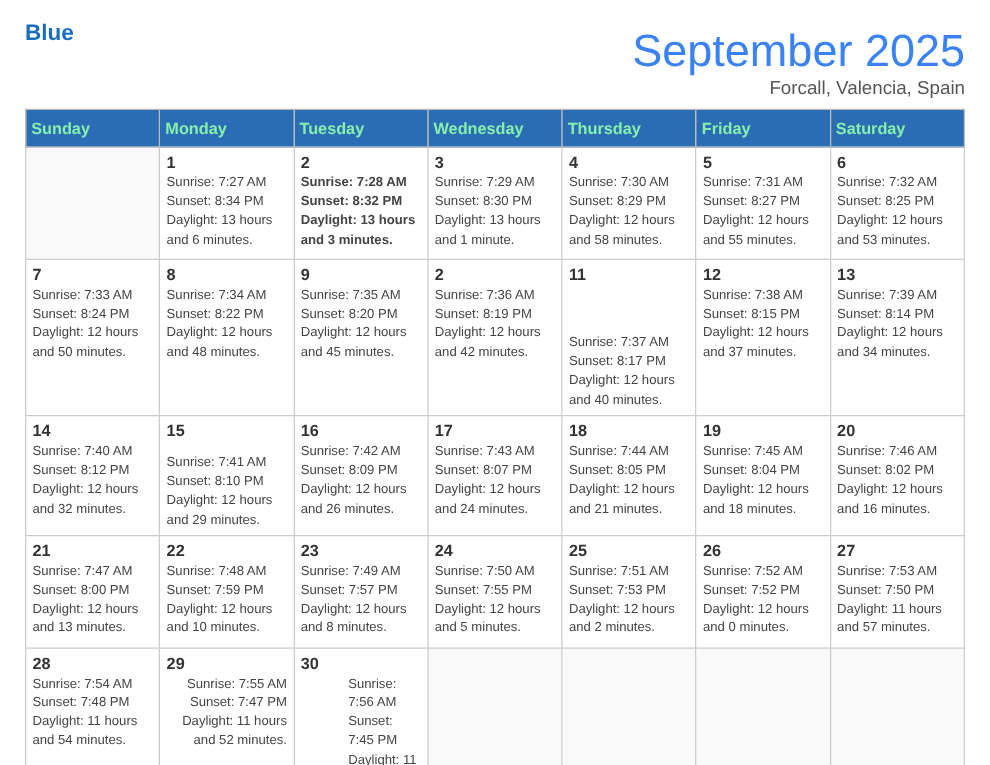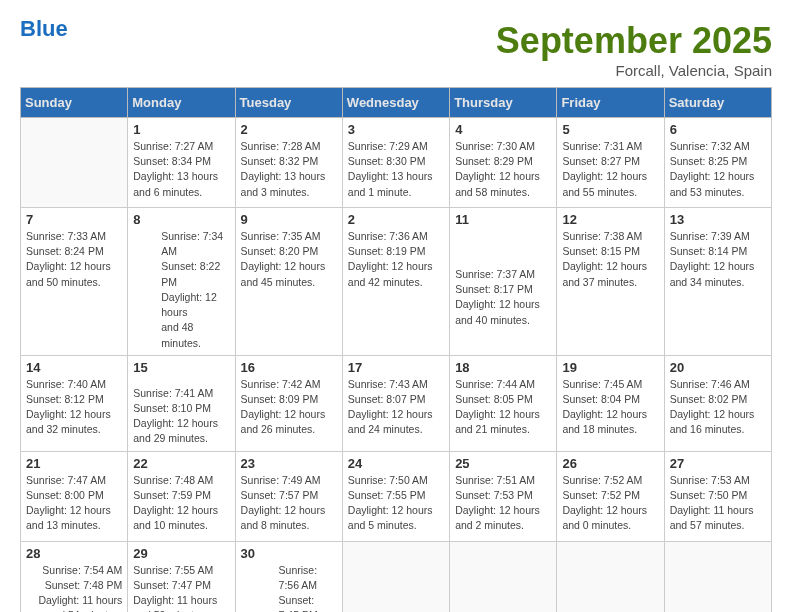--- a/index.html
+++ b/index.html
@@ -14,35 +14,35 @@
       display: flex;
       justify-content: space-between;
       align-items: flex-start;
       margin-bottom: 8px;
     }
     .title-block {
       text-align: right;
     }
     .month-title {
       font-size: 36px;
-      font-weight: bold;
-      color: #4d7c0f;
+      font-weight: normal;
+      color: #3b82f6;
     }
     .location {
       font-size: 15px;
       color: #555;
     }
     table {
       width: 100%;
       border-collapse: collapse;
       table-layout: fixed;
     }
     thead tr th {
       background: #2a6db5;
-      color: #e5e5e5;
+      color: #86efac;
       font-size: 13px;
       font-weight: bold;
       padding: 7px 4px;
       text-align: left;
       border: 1px solid #bbb;
     }
     td {
       border: 1px solid #ccc;
       vertical-align: top;
       padding: 4px 5px;
@@ -65,21 +65,21 @@
     }
     .logo-wrap {
       display: flex;
       flex-direction: column;
       align-items: flex-start;
     }
     .logo-line {
       display: flex;
       align-items: center;
     }
-    .logo-blue { color: #1a6dbf; font-weight: bold; font-size: 22px; }
+    .logo-blue { color: #1a6dbf; font-weight: bold; font-size: 18px; }
     .logo-black { color: #333; font-weight: bold; font-size: 22px; }
   </style>
 </head>
 <body>
 
 <div class="header">
   <div class="logo-wrap">
     <span class="logo-blue" style="margin-top:-4px;">Blue</span>
   </div>
   <div class="title-block">
@@ -105,21 +105,21 @@
         <td class="empty"></td>
         <td>
           <div class="day-num">1</div>
           <div class="day-info" style="white-space: pre-line;">Sunrise: 7:27 AM
 Sunset: 8:34 PM
 Daylight: 13 hours
 and 6 minutes.</div>
         </td>
         <td>
           <div class="day-num">2</div>
-          <div class="day-info" style="white-space: pre-line;">Sunrise: 7:28 AM
+          <div class="day-info" style="white-space: pre-line; font-weight: bold;">Sunrise: 7:28 AM
 Sunset: 8:32 PM
 Daylight: 13 hours
 and 3 minutes.</div>
         </td>
         <td>
           <div class="day-num">3</div>
           <div class="day-info" style="white-space: pre-line;">Sunrise: 7:29 AM
 Sunset: 8:30 PM
 Daylight: 13 hours
 and 1 minute.</div>
@@ -149,21 +149,21 @@
       <tr>
         <td>
           <div class="day-num">7</div>
           <div class="day-info" style="white-space: pre-line;">Sunrise: 7:33 AM
 Sunset: 8:24 PM
 Daylight: 12 hours
 and 50 minutes.</div>
         </td>
         <td>
           <div class="day-num">8</div>
-          <div class="day-info" style="white-space: pre-line; margin-left: 28px;">Sunrise: 7:34 AM
+          <div class="day-info" style="white-space: pre-line;">Sunrise: 7:34 AM
 Sunset: 8:22 PM
 Daylight: 12 hours
 and 48 minutes.</div>
         </td>
         <td>
           <div class="day-num">9</div>
           <div class="day-info" style="white-space: pre-line;">Sunrise: 7:35 AM
 Sunset: 8:20 PM
 Daylight: 12 hours
 and 45 minutes.</div>
@@ -295,28 +295,28 @@
           <div class="day-num">27</div>
           <div class="day-info" style="white-space: pre-line;">Sunrise: 7:53 AM
 Sunset: 7:50 PM
 Daylight: 11 hours
 and 57 minutes.</div>
         </td>
       </tr>
       <tr>
         <td>
           <div class="day-num">28</div>
-          <div class="day-info" style="white-space: pre-line; text-align: right;">Sunrise: 7:54 AM
+          <div class="day-info" style="white-space: pre-line;">Sunrise: 7:54 AM
 Sunset: 7:48 PM
 Daylight: 11 hours
 and 54 minutes.</div>
         </td>
         <td>
           <div class="day-num">29</div>
-          <div class="day-info" style="white-space: pre-line;">Sunrise: 7:55 AM
+          <div class="day-info" style="white-space: pre-line; text-align: right;">Sunrise: 7:55 AM
 Sunset: 7:47 PM
 Daylight: 11 hours
 and 52 minutes.</div>
         </td>
         <td>
           <div class="day-num">30</div>
           <div class="day-info" style="white-space: pre-line; margin-left: 38px;">Sunrise: 7:56 AM
 Sunset: 7:45 PM
 Daylight: 11 hours
 and 49 minutes.</div>

